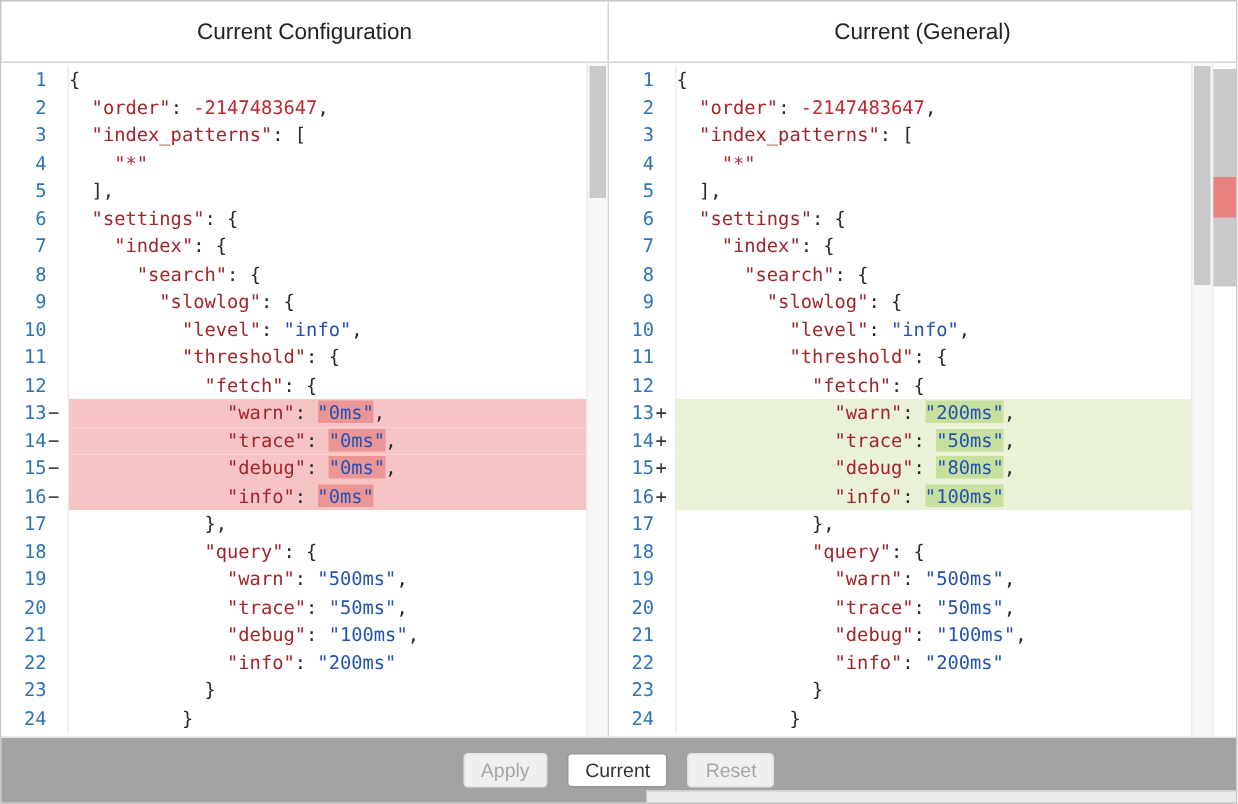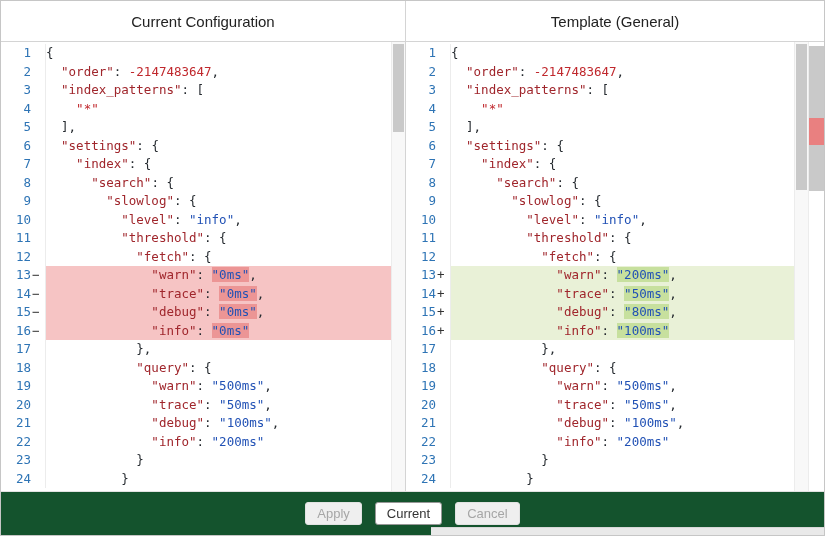--- a/index.html
+++ b/index.html
@@ -45,41 +45,41 @@
   .vs-right { right: 16px; }
   .vthumb { position: absolute; left: 1px; right: 1px; background: #c9c9c9; }
   .ruler { position: absolute; top: 0; bottom: 0; right: 0; width: 16px;
            background: #fff; border-left: 1px solid #ececec; }
   .ruler-visible { position: absolute; left: 0; right: 0; top: 4px; height: 145px;
                    background: #c9c9c9; }
   .ruler-mark { position: absolute; left: 0; right: 0; top: 76px; height: 27px;
                 background: var(--ruler-diff-mark, #e98080); }
 
   
-  .footer { flex: none; height: 44px; border-top: 1px solid #e2e2e2; background: #14532d;
+  .footer { flex: none; height: 44px; border-top: 1px solid #e2e2e2; background: #a3a3a3;
             display: flex; align-items: center; justify-content: center; gap: 13px; }
   .btn { font-family: "Liberation Sans", sans-serif; font-size: 13px;
          padding: 3px 11px; border-radius: 3px; cursor: pointer; }
   .btn-muted  { background: #efefef; color: #a6a6a6; border: 1px solid #e2e2e2; }
   .btn-cancel { background: #fff; color: #333; border: 1px solid #979797; }
 
   .bottom-strip { position: absolute; left: 430px; right: 0; bottom: 0; height: 8px;
                   background: #e9e9e9; border-top: 1px solid #d8d8d8; }
 </style>
 </head>
 <body>
 
 <div class="app">
 
   <div class="header-row">
     <div class="hcell w-left">
       <span>Current Configuration</span>
     </div>
     <div class="hcell w-right">
-      <span>Template (General)</span>
+      <span>Current (General)</span>
     </div>
   </div>
 
   <div class="editors-row">
 
     <div class="pane w-left">
       <div class="lines lines-left">
           <div class="code-line"><span class="ln">1</span><span class="mk"></span><span class="tx"><span class="tok-p">{</span></span></div>
           <div class="code-line"><span class="ln">2</span><span class="mk"></span><span class="tx"><span class="tok-p">  </span><span class="tok-k">"order"</span><span class="tok-p">: </span><span class="tok-n">-2147483647</span><span class="tok-p">,</span></span></div>
           <div class="code-line"><span class="ln">3</span><span class="mk"></span><span class="tx"><span class="tok-p">  </span><span class="tok-k">"index_patterns"</span><span class="tok-p">: [</span></span></div>
@@ -144,17 +144,17 @@
         <div class="ruler-visible"></div>
         <div class="ruler-mark"></div>
       </div>
     </div>
 
   </div>
 
   <div class="footer">
     <button class="btn btn-muted">Apply</button>
     <button class="btn btn-cancel">Current</button>
-    <button class="btn btn-muted">Cancel</button>
+    <button class="btn btn-muted">Reset</button>
   </div>
 
   <div class="bottom-strip"></div>
 </div>
 
 </body></html>

